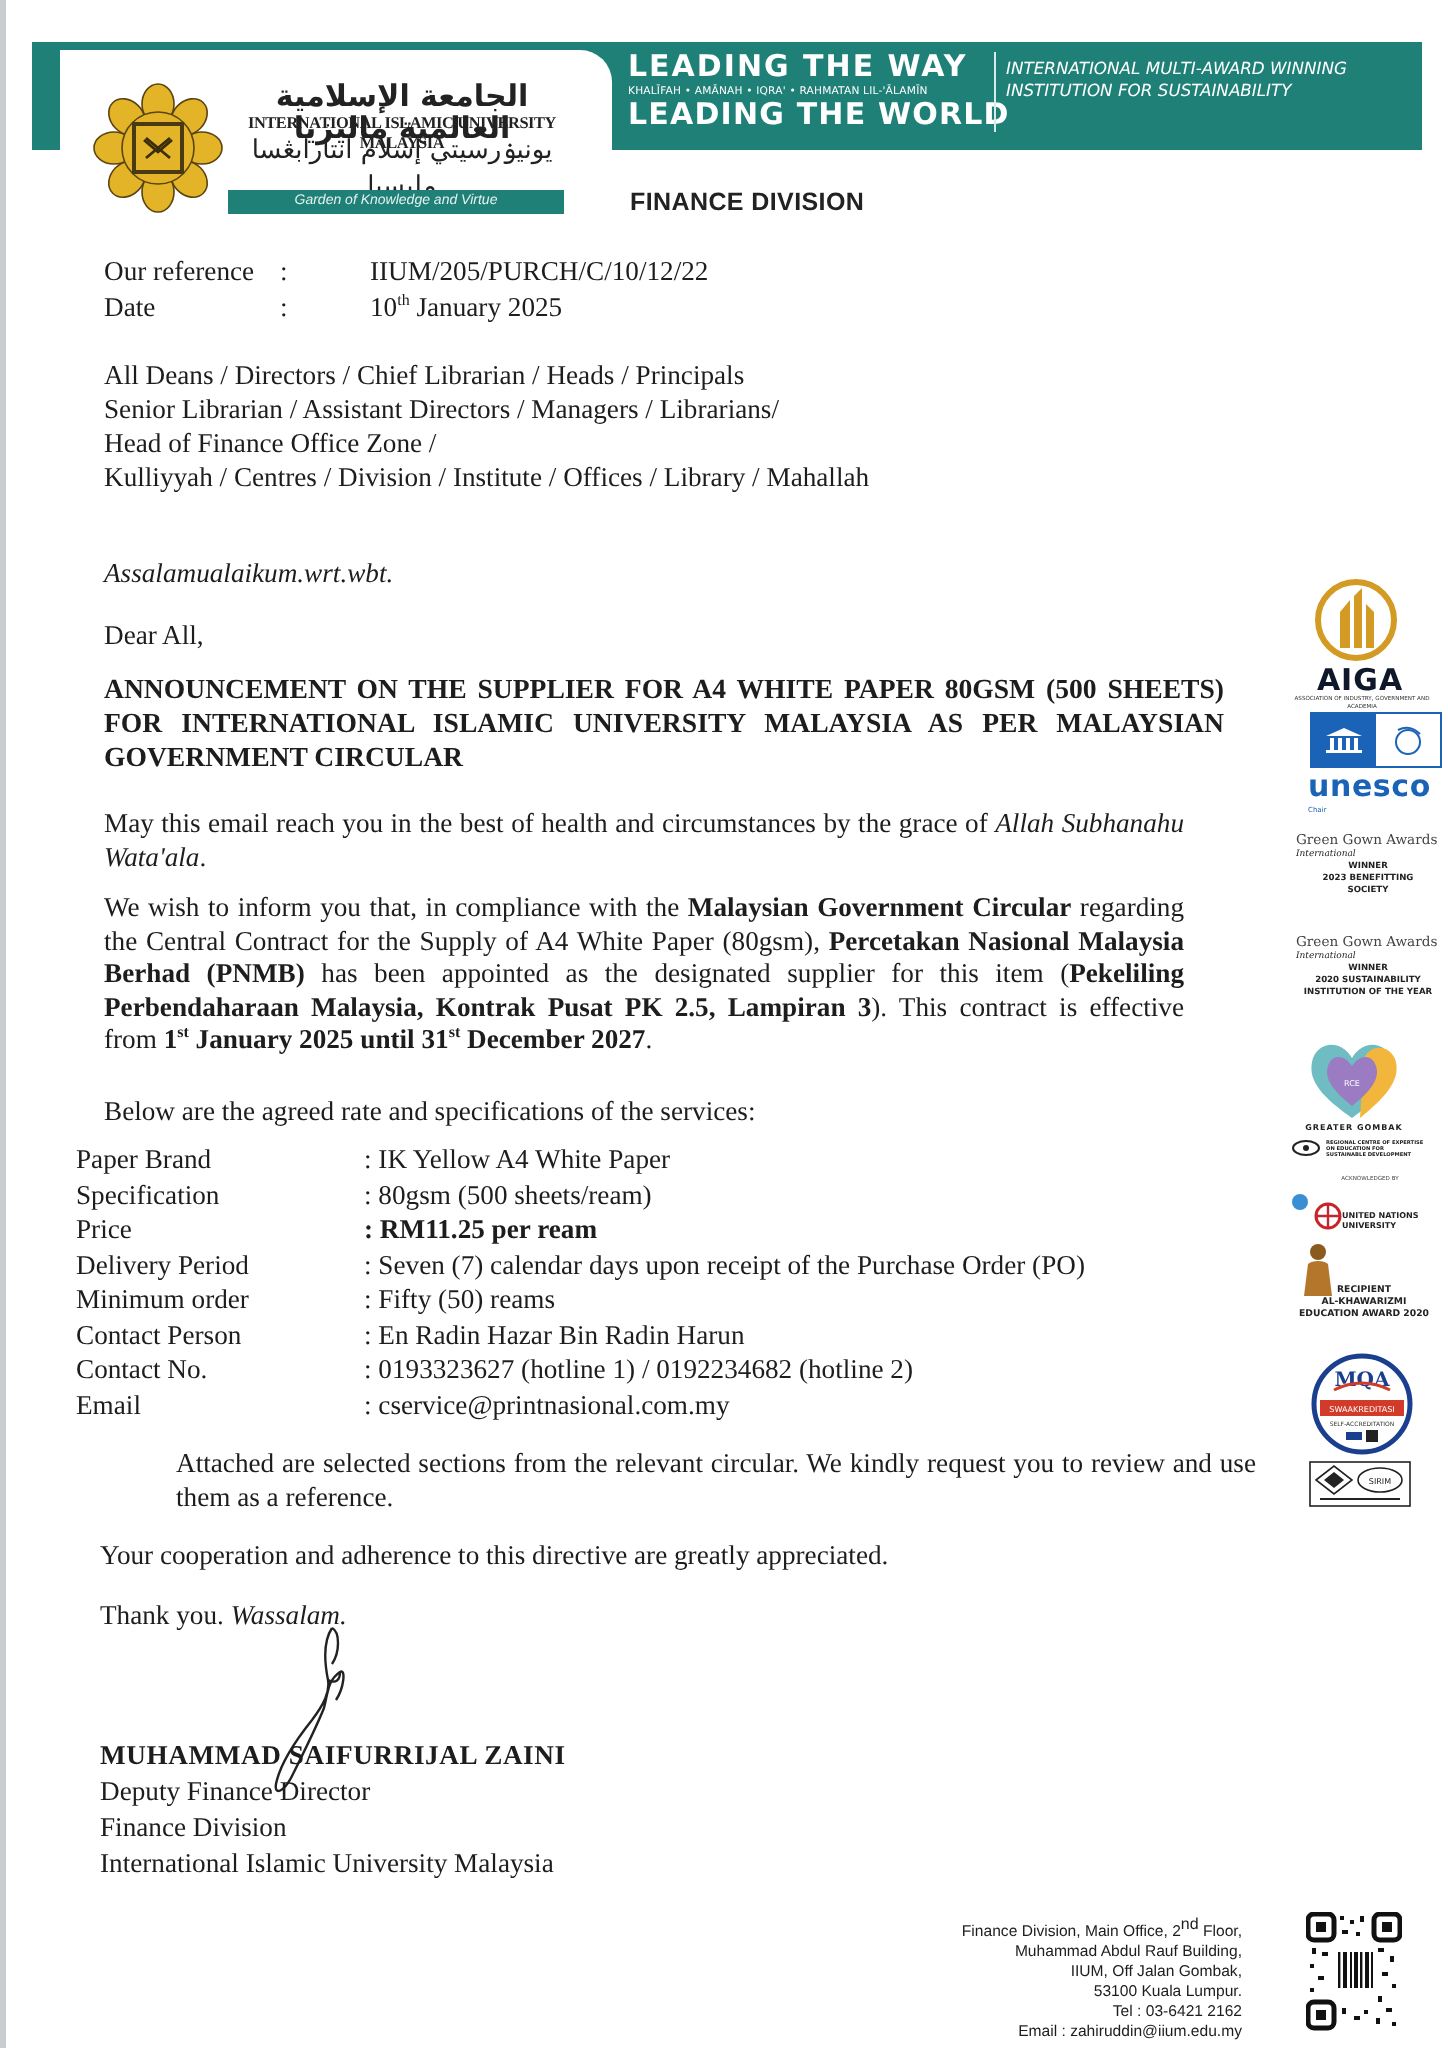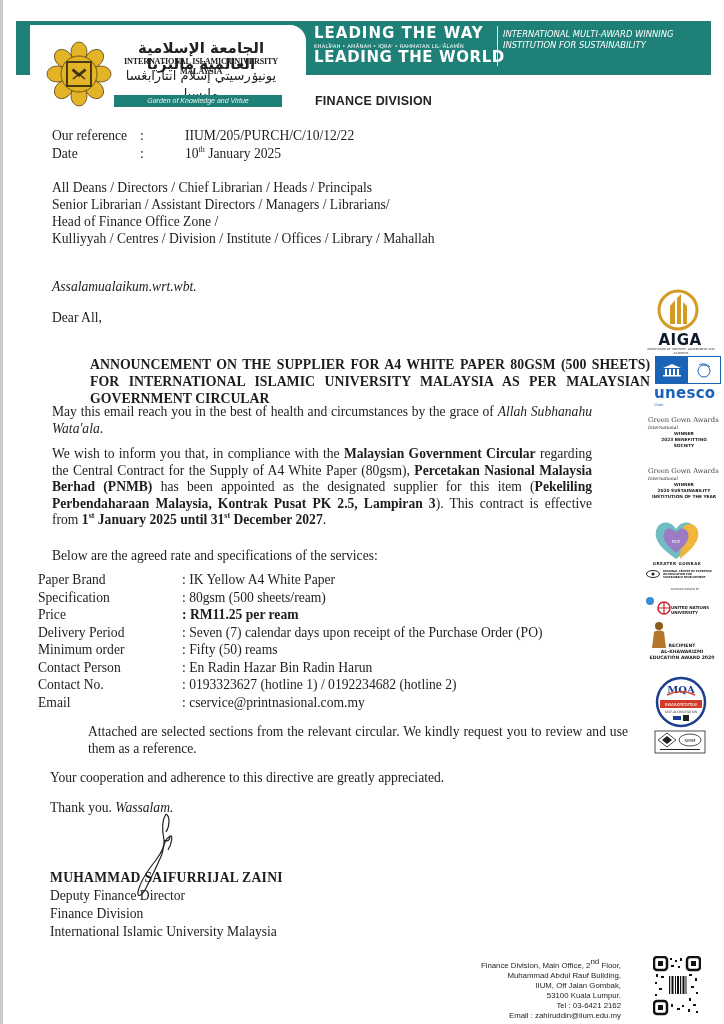--- a/index.html
+++ b/index.html
@@ -139,21 +139,21 @@
 <div class="text recip">
   <div>All Deans / Directors / Chief Librarian / Heads / Principals</div>
   <div>Senior Librarian / Assistant Directors / Managers / Librarians/</div>
   <div>Head of Finance Office Zone /</div>
   <div>Kulliyyah / Centres / Division / Institute / Offices / Library / Mahallah</div>
 </div>
 
 <div class="text" style="left:52px; top:279px; font-style:italic;">Assalamualaikum.wrt.wbt.</div>
 <div class="text" style="left:52px; top:310px;">Dear All,</div>
 
-<div class="text heading" style="top:356px;margin-left:38px;">ANNOUNCEMENT ON THE SUPPLIER FOR A4 WHITE PAPER 80GSM (500 SHEETS) FOR INTERNATIONAL ISLAMIC UNIVERSITY MALAYSIA AS PER MALAYSIAN GOVERNMENT CIRCULAR</div>
+<div class="text heading" style="top:336px;">ANNOUNCEMENT ON THE SUPPLIER FOR A4 WHITE PAPER 80GSM (500 SHEETS) FOR INTERNATIONAL ISLAMIC UNIVERSITY MALAYSIA AS PER MALAYSIAN GOVERNMENT CIRCULAR</div>
 
 <div class="text para" style="top:404px;"><span>May this email reach you in the best of health and circumstances by the grace of </span><i>Allah Subhanahu Wata'ala</i><span>.</span></div>
 
 <div class="text para" style="top:446px;"><span>We wish to inform you that, in compliance with the </span><b>Malaysian Government Circular</b><span> regarding the Central Contract for the Supply of A4 White Paper (80gsm), </span><b>Percetakan Nasional Malaysia Berhad (PNMB)</b><span> has been appointed as the designated supplier for this item (</span><b>Pekeliling Perbendaharaan Malaysia, Kontrak Pusat PK 2.5, Lampiran 3</b><span>). This contract is effective from </span><b><span>1</span><sup>st</sup><span> January 2025 until 31</span><sup>st</sup><span> December 2027</span></b><span>.</span></div>
 
 <div class="text" style="left:52px; top:548px;">Below are the agreed rate and specifications of the services:</div>
 
 <div class="text spec-label" style="top:572px;">
   <div class="spec-row">Paper Brand</div>
   <div class="spec-row">Specification</div>

